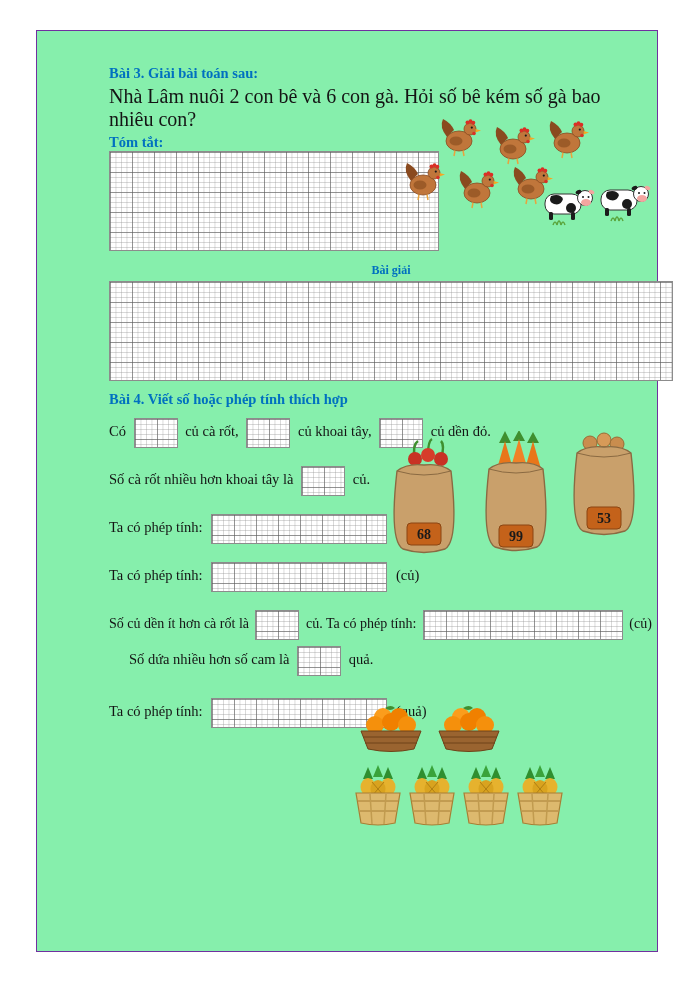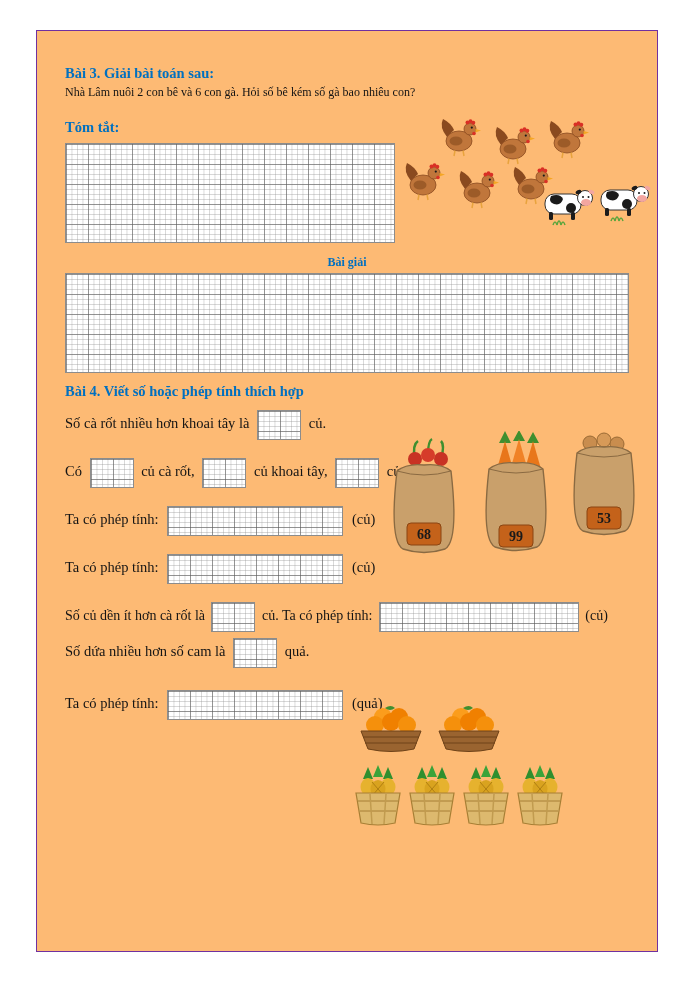--- a/index.html
+++ b/index.html
@@ -3,29 +3,30 @@
 <meta charset="utf-8">
 <style>
   * { margin:0; padding:0; box-sizing:border-box; }
   html,body { width:694px; height:982px; background:#ffffff; }
   body { font-family:"Liberation Serif", serif; color:#141414; position:relative; }
 
   .page {
     position:absolute; left:36px; top:30px;
     width:622px; height:922px;
     border:1.6px solid #7030a0;
-    background:#fdba74;
+    background:#86efac;
+    padding-left:44px;
   }
   .content { position:relative; width:100%; height:100%; padding:34px 28px 0 28px; }
 
   .blue { color:#0070c0; font-weight:bold; }
 
   .ex-title   { font-size:14.5px; margin-bottom:3px; }
-  .problem    { font-size:12px; margin-bottom:19px; }
-  .sub-label  { font-size:14.5px; margin-bottom:7px; }
+  .problem    { font-size:20px; margin-bottom:3px; }
+  .sub-label  { font-size:14.5px; margin-bottom:0; }
 
   .gridbg {
     border:1px solid #8c8c8c;
     background-color:#fff;
     background-image:
       linear-gradient(to right,  rgba(90,90,90,.55) 1px, transparent 1px),
       linear-gradient(to bottom, rgba(90,90,90,.55) 1px, transparent 1px),
       linear-gradient(to right,  rgba(150,150,150,.38) 1px, transparent 1px),
       linear-gradient(to bottom, rgba(150,150,150,.38) 1px, transparent 1px);
     background-size: 22px 20px, 22px 20px, 5.5px 5px, 5.5px 5px;
@@ -70,33 +71,33 @@
     <div class="ex-title blue">Bài 3. Giải bài toán sau:</div>
     <div class="problem">Nhà Lâm nuôi 2 con bê và 6 con gà. Hỏi số bê kém số gà bao nhiêu con?</div>
     <div class="sub-label blue">Tóm tắt:</div>
     <div class="gridbg grid-tomtat"></div>
     <div class="solution-label blue">Bài giải</div>
     <div class="gridbg grid-solution"></div>
 
     <div class="ex-title blue mt4">Bài 4. Viết số hoặc phép tính thích hợp</div>
 
     <div class="line">
+      <span>Có</span>
+      <span class="answer-box gridbg"></span>
+      <span>củ cà rốt,</span>
+      <span class="answer-box gridbg"></span>
+      <span>củ khoai tây,</span>
+      <span class="answer-box gridbg"></span>
+      <span>củ dền đỏ.</span>
+    </div>
+
+    <div class="line">
       <span>Số cà rốt nhiều hơn khoai tây là</span>
       <span class="answer-box gridbg"></span>
       <span>củ.</span>
-    </div>
-
-    <div class="line">
-      <span>Có</span>
-      <span class="answer-box gridbg"></span>
-      <span>củ cà rốt,</span>
-      <span class="answer-box gridbg"></span>
-      <span>củ khoai tây,</span>
-      <span class="answer-box gridbg"></span>
-      <span>củ dền đỏ.</span>
     </div>
 
     <div class="line">
       <span>Ta có phép tính:</span>
       <span class="calc-grid gridbg"></span>
       <span>(củ)</span>
     </div>
 
 
     <div class="line">
@@ -108,21 +109,21 @@
     <div class="line line6 line-last4">
       <span>Số củ dền ít hơn cà rốt là</span>
       <span class="answer-box gridbg"></span>
       <span>củ. Ta có phép tính:</span>
       <span class="calc-grid wide gridbg"></span>
       <span>(củ)</span>
     </div>
 
 
 
-    <div class="line" style="margin-bottom:22px;">
+    <div class="line" style="margin-bottom:22px;margin-left:20px;">
       <span>Số dứa nhiều hơn số cam là</span>
       <span class="answer-box gridbg"></span>
       <span>quả.</span>
     </div>
 
     <div class="line">
       <span>Ta có phép tính:</span>
       <span class="calc-grid gridbg"></span>
       <span>(quả)</span>
     </div>

